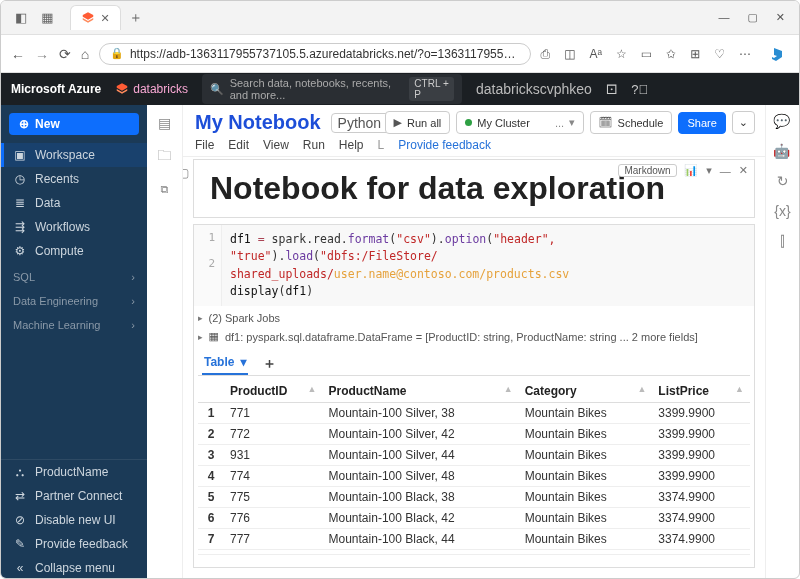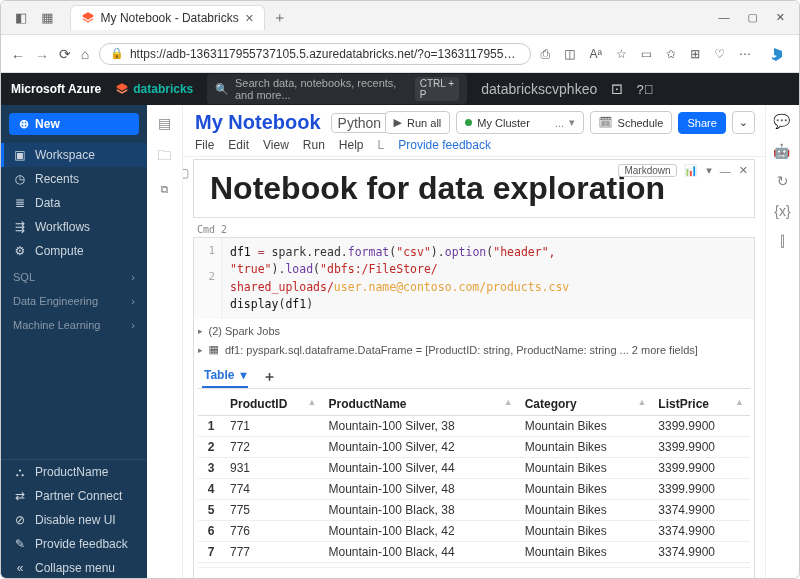--- a/index.html
+++ b/index.html
@@ -15,21 +15,21 @@
 .navbar { height: 38px; display: flex; align-items: center; gap: 10px; padding: 0 10px; border-bottom: 1px solid #e0e0e0; }
 .nav-ic { color: #555; font-size: 14px; }
 .addr { flex: 1; display: flex; align-items: center; gap: 6px; border: 1px solid #ccc; border-radius: 16px; padding: 3px 10px; font-size: 12px; color: #555; min-width: 0; }
 .addr .url { overflow: hidden; white-space: nowrap; text-overflow: ellipsis; color: #333; }
 .addr .lock { font-size: 11px; }
 .nav-right { display: flex; gap: 14px; color: #555; align-items: center; }
 .bing { width: 24px; height: 24px; }
 
 .topbar { height: 32px; background: #1b1f23; color: #dcdcdc; display: flex; align-items: center; padding: 0 10px; gap: 14px; font-size: 12px; }
 .topbar .msazure { font-weight: 600; color: #fff; }
-.topbar .dblogo { display: flex; align-items: flex-start; gap: 4px; font-weight: 700; color: #14b8a6; }
+.topbar .dblogo { display: flex; align-items: flex-start; gap: 4px; font-weight: 400; color: #f9a8d4; }
 .topbar .dblogo svg { width: 14px; height: 14px; }
 .searchpill { flex: 1; max-width: 260px; background: #2a2e33; border-radius: 4px; padding: 3px 8px; display: flex; align-items: center; gap: 6px; color: #aaa; font-size: 11px; }
 .searchpill .kbd { background: #3a3e43; border-radius: 3px; padding: 1px 5px; font-size: 10px; color: #ccc; margin-left: auto; }
 .wsname { color: #bbb; font-size: 14px; }
 .top-ic { color: #ccc; font-size: 13px; }
 
 .main { display: flex; height: 475px; }
 .sidebar { width: 146px; background: #1b3a57; color: #cdd6de; display: flex; flex-direction: column; font-size: 12px; }
 .sb-item { display: flex; align-items: center; gap: 8px; padding: 5px 12px; color: #cdd6de; cursor: pointer; }
 .sb-item.ws { background: #0d6efd22; border-left: 3px solid #0d6efd; padding-left: 9px; }
@@ -95,21 +95,20 @@
 <div class="titlebar">
   <div class="tb-icons">
     <span>◧</span>
     <span>▦</span>
   </div>
   <div class="tab">
     <svg class="favicon" viewBox="0 0 24 24">
         <path fill="#ff5c35" d="M12 2 3 7v3l9 5 9-5V7z"></path>
         <path fill="#ff8a5c" d="M3 12v3l9 5 9-5v-3l-9 5z"></path>
       </svg>
-    <span>My Notebook - Databricks</span>
     <span class="close">✕</span>
   </div>
   <span class="new-tab">＋</span>
   <div class="winctrl">
     <span>—</span>
     <span>▢</span>
     <span>✕</span>
   </div>
 </div>
 
@@ -275,21 +274,20 @@
         <div class="cell-toolbar">
           <span class="md-chip">Markdown</span>
           <span>📊</span>
           <span>▾</span>
           <span>—</span>
           <span>✕</span>
         </div>
         <div class="h1">Notebook for data exploration</div>
       </div>
 
-      <div class="cmd-lbl">Cmd 2</div>
       <div class="cell codecell">
         <div class="codewrap">
           <div class="lineno">1<br><br>2</div>
           <div class="codearea"><span class="c-var">df1</span> <span class="c-op">=</span> spark.read.<span class="c-fn">format</span>(<span class="c-str">"csv"</span>).<span class="c-fn">option</span>(<span class="c-str">"header", "true"</span>).<span class="c-fn">load</span>(<span class="c-str">"dbfs:/FileStore/</span><br><span class="c-str">shared_uploads/</span><span class="c-path">user.name@contoso.com/products.csv</span><br><span class="c-var">display</span>(<span class="c-var">df1</span>)</div>
         </div>
 
         <div class="collrow">
             <span class="tri2">▸</span>
             <span>(2) Spark Jobs</span>
           </div>

